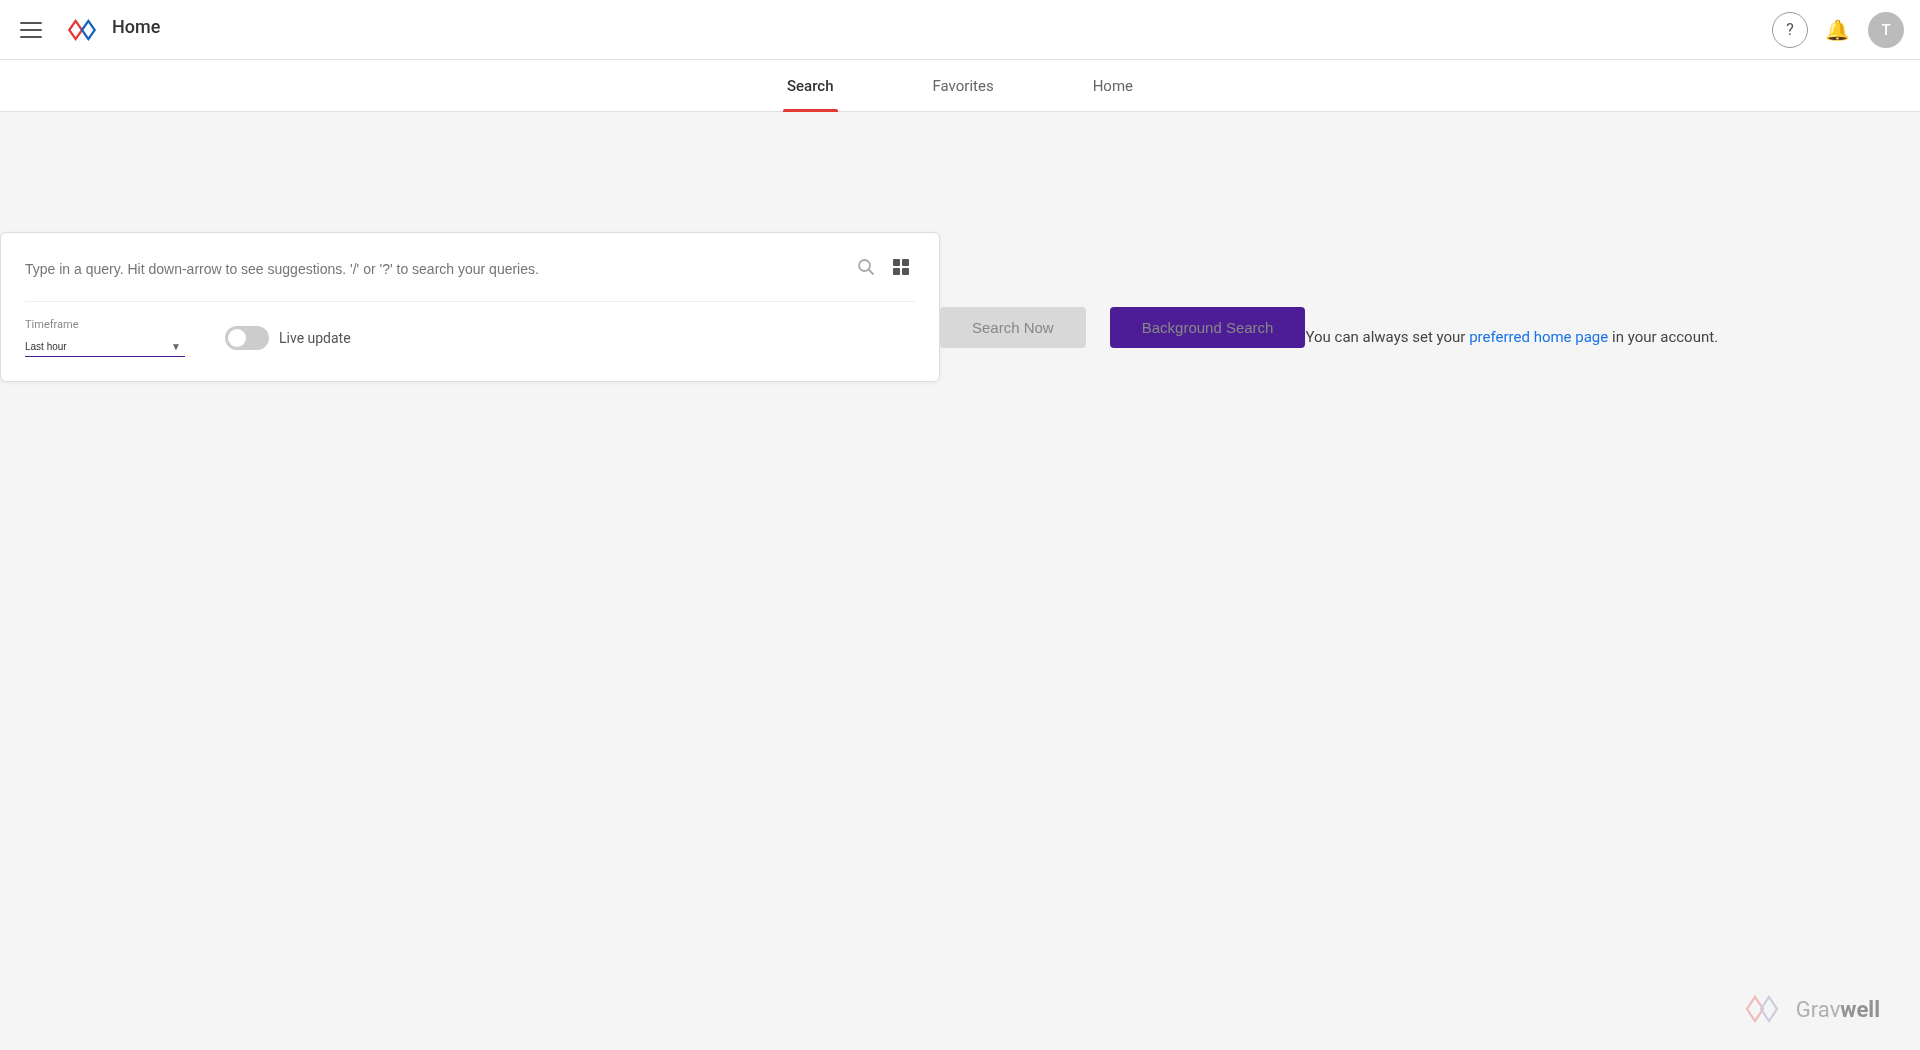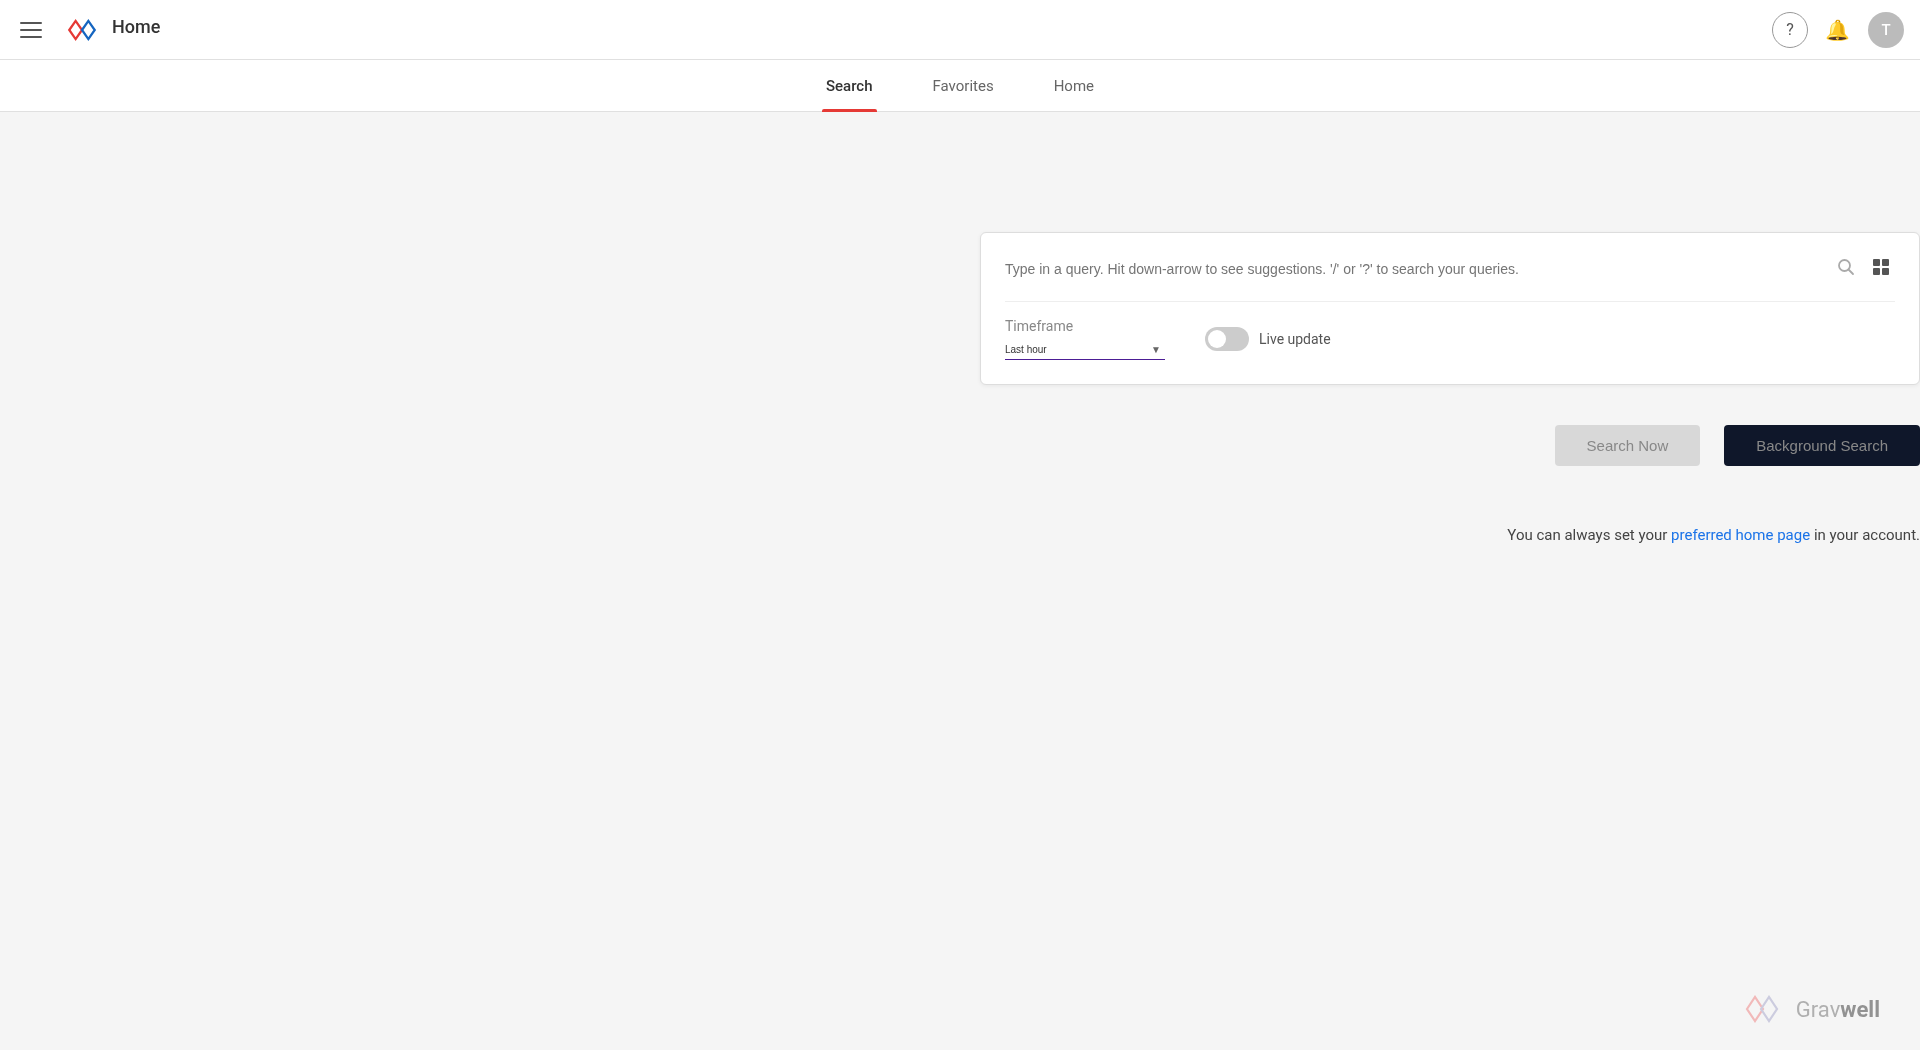--- a/index.html
+++ b/index.html
@@ -94,21 +94,21 @@
       font-size: 15px;
       font-weight: 500;
     }
 
     
     .tabs-bar {
       background: #fff;
       display: flex;
       align-items: center;
       justify-content: center;
-      gap: 52px;
+      gap: 91px;
       height: 52px;
       border-bottom: 1px solid #e0e0e0;
     }
     .tab-item {
       height: 52px;
       display: flex;
       align-items: center;
       font-size: 15px;
       color: #666;
       cursor: pointer;
@@ -126,24 +126,23 @@
       left: 0;
       right: 0;
       height: 3px;
       background: #e53935;
       border-radius: 2px 2px 0 0;
     }
 
     
     .main-content {
       display: flex;
-      flex-direction: column;
-      align-items: flex-end;
+      flex-direction: row;
+      align-items: center;
       padding-top: 120px;
-      margin-left: 20px;
     }
 
     
     .search-card {
       background: #fff;
       border: 1px solid #ddd;
       border-radius: 6px;
       width: 940px;
       padding: 20px 24px 24px;
       box-shadow: 0 1px 4px rgba(0,0,0,0.06);
@@ -181,21 +180,21 @@
       display: flex;
       align-items: center;
       gap: 40px;
     }
     .timeframe-group {
       display: flex;
       flex-direction: column;
       gap: 4px;
     }
     .timeframe-label {
-      font-size: 14px;
+      font-size: 11px;
       color: #888;
     }
     .timeframe-select {
       border: none;
       border-bottom: 1px solid #4c1d95;
       outline: none;
       font-size: 10px;
       color: #333;
       padding: 4px 24px 4px 0;
       appearance: none;
@@ -270,21 +269,21 @@
       border: none;
       font-size: 15px;
       cursor: pointer;
       font-weight: 400;
     }
     .btn-search-now {
       background: #d8d8d8;
       color: #888;
     }
     .btn-background-search {
-      background: #0f172a;
+      background: #4c1d95;
       color: #888;
     }
 
     
     .footer-text {
       margin-top: 60px;
       font-size: 15px;
       color: #444;
     }
     .footer-text a {

